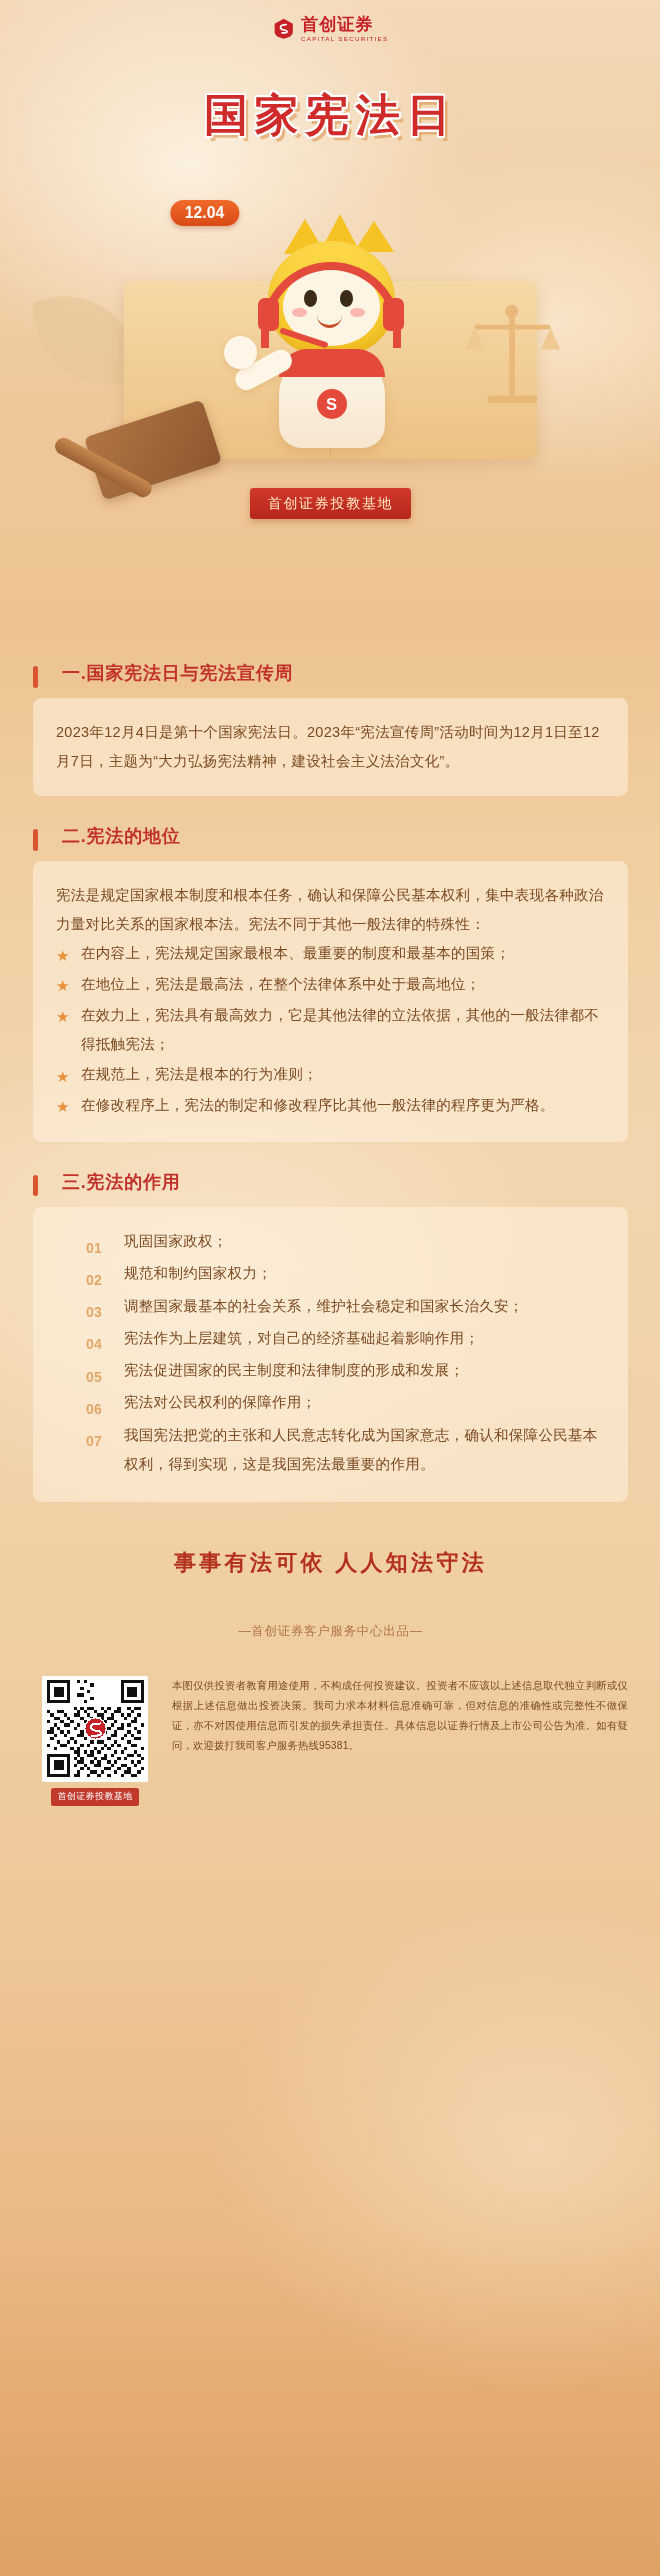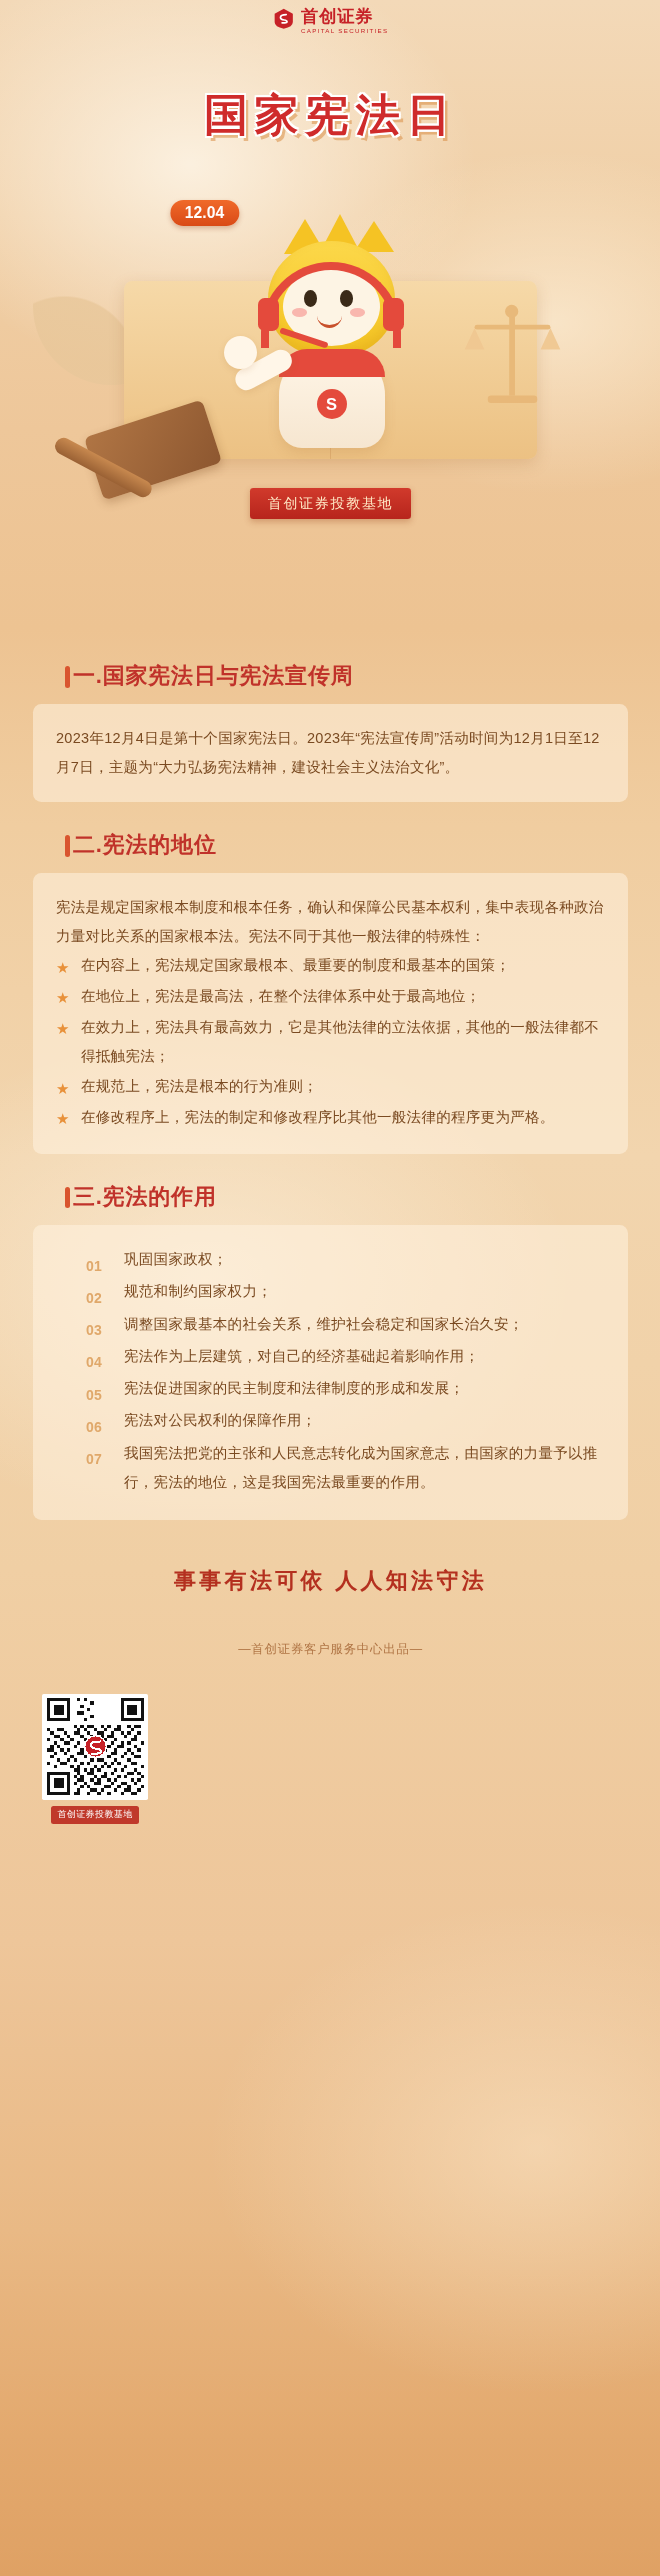--- a/index.html
+++ b/index.html
@@ -36,21 +36,21 @@
   .glow.g1 { width: 578px; height: 429px; left: -99px; top: -50px; background: radial-gradient(ellipse at center, rgba(255,250,240,0.75), rgba(255,250,240,0) 70%); }
   .glow.g2 { width: 512px; height: 347px; right: -149px; top: 149px; background: radial-gradient(ellipse at center, rgba(255,245,225,0.6), rgba(255,245,225,0) 70%); }
   .glow.g3 { width: 743px; height: 496px; left: -165px; top: 1032px; background: radial-gradient(ellipse at center, rgba(255,248,234,0.5), rgba(255,248,234,0) 70%); }
   .glow.g4 { width: 661px; height: 496px; right: -206px; top: 1900px; background: radial-gradient(ellipse at center, rgba(255,240,215,0.45), rgba(255,240,215,0) 70%); }
 
   
   .logo-bar {
     position: relative;
     height: 50px;
     display: flex;
-    align-items: flex-start;
+    align-items: center;
     justify-content: center;
     gap: 7px;
     padding-top: 8.3px;
   }
   .logo-mark {
     width: 21.5px; height: 21.5px;
     position: relative;
     flex: 0 0 auto;
   }
   .logo-mark svg { display: block; }
@@ -332,28 +332,27 @@
     box-shadow: 0 2.5px 6.6px rgba(150,60,20,0.3);
   }
 
   
   .section {
     position: relative;
     width: 595px;
     margin: 0 auto 28px;
   }
   .sec-title {
-    font-size: 22px;
+    font-size: 18px;
     font-weight: bold;
     color: #c0322a;
     letter-spacing: 0.8px;
-    padding-left: 8px;
+    padding-left: 29px;
     position: relative;
     margin-bottom: 13.2px;
-    margin-left: 32px;
   }
   .sec-title:before {
     content: "";
     position: absolute;
     left: 0; top: 5px;
     width: 5px; height: 21.5px;
     background: #d9552f;
     border-radius: 2.5px;
   }
   .card {
@@ -597,21 +596,21 @@
         <li>
           <span class="num">05</span>
           <span>宪法促进国家的民主制度和法律制度的形成和发展；</span>
         </li>
         <li>
           <span class="num">06</span>
           <span>宪法对公民权利的保障作用；</span>
         </li>
         <li>
           <span class="num">07</span>
-          <span>我国宪法把党的主张和人民意志转化成为国家意志，由国家的力量予以推行，宪法的地位，这是我国宪法最重要的作用。</span>
+          <span>我国宪法把党的主张和人民意志转化成为国家意志，确认和保障公民基本权利，得到实现，这是我国宪法最重要的作用。</span>
         </li>
       </ul>
     </div>
   </div>
 
   <div class="slogan">
     <span class="slogan-inner">事事有法可依  人人知法守法</span>
   </div>
 
   <div class="divider">—首创证券客户服务中心出品—</div>
@@ -801,15 +800,16 @@
               <rect x="22" y="28" width="1" height="1"></rect>
               <rect x="25" y="28" width="2" height="1"></rect>
           </g>
           <circle cx="14.5" cy="14.5" r="3.4" fill="#fff"></circle>
           <circle cx="14.5" cy="14.5" r="3" fill="#c62127"></circle>
           <path d="M16 13 Q13 13 13 14 Q13 15 15 15.2 Q16.2 15.4 16.2 16 Q16.2 16.8 13.2 16.6" stroke="#fff" stroke-width="0.6" fill="none"></path>
         </svg>
       </div>
       <div class="qr-caption">首创证券投教基地</div>
     </div>
+    <div class="disclaimer">本图仅供投资者教育用途使用，不构成任何投资建议。投资者不应该以上述信息取代独立判断或仅根据上述信息做出投资决策。我司力求本材料信息准确可靠，但对信息的准确性或完整性不做保证，亦不对因使用信息而引发的损失承担责任。具体信息以证券行情及上市公司公告为准。如有疑问，欢迎拨打我司客户服务热线95381。</div>
   </div>
 </div>
 
 
 </body></html>

